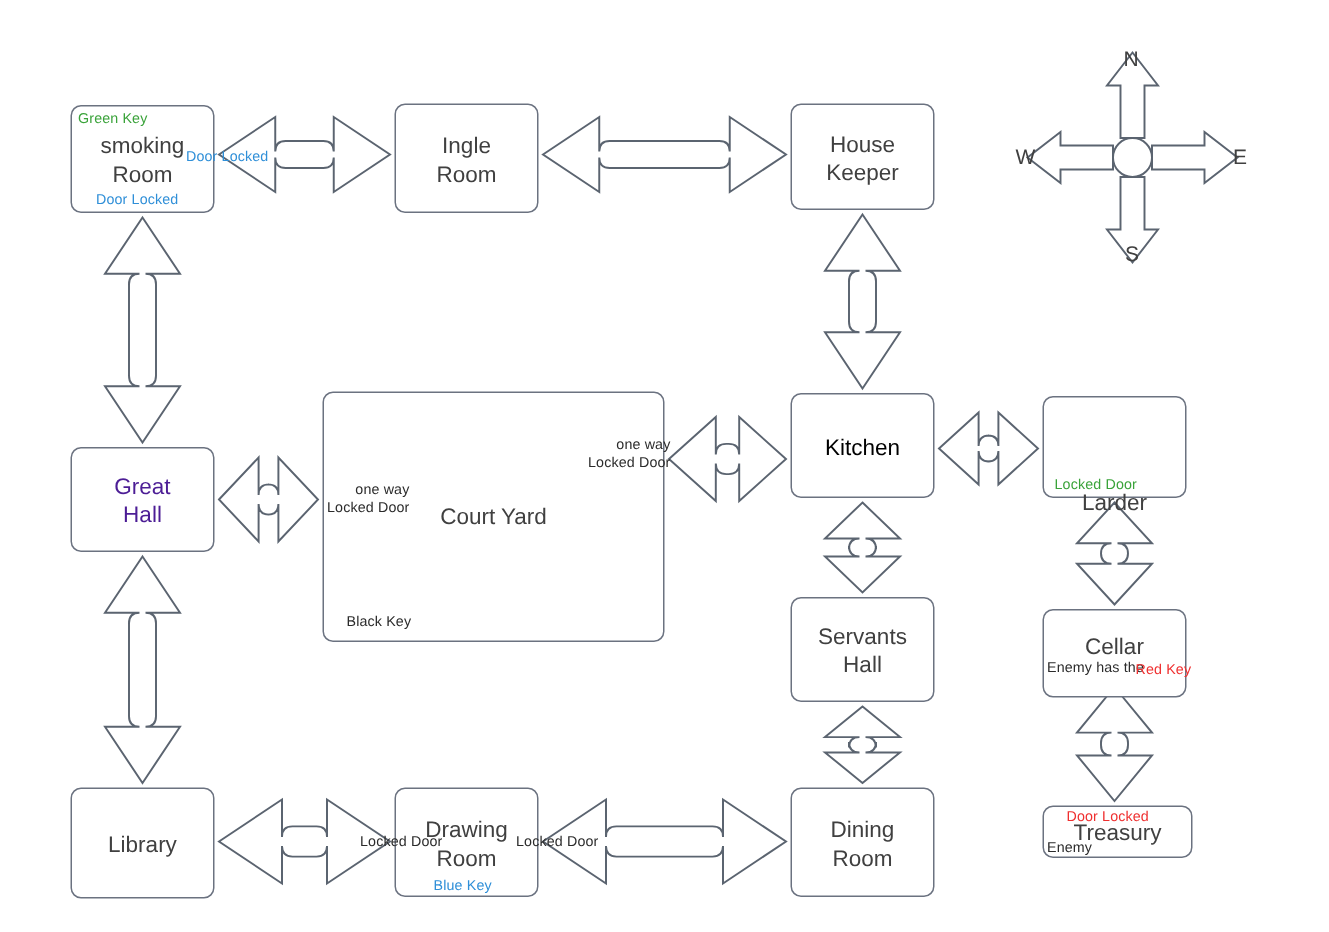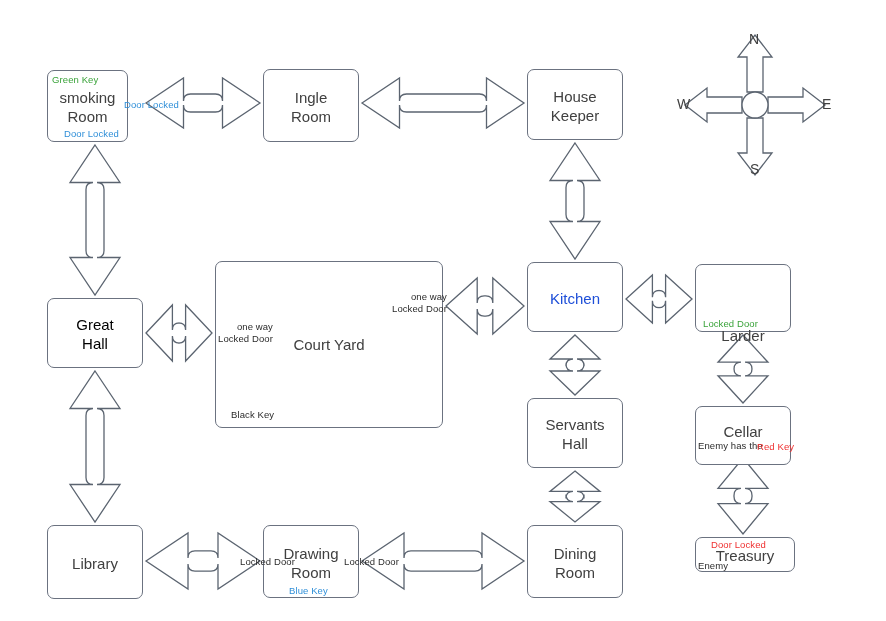--- a/index.html
+++ b/index.html
@@ -64,41 +64,41 @@
     line-height: 19px;
     text-align: center;
     left: 0; right: 0;
   }
 </style>
 </head>
 <body>
 
 <div id="canvas">
   <div id="rooms-layer">
-      <div class="room" style="left: 47px; top: 70px; width: 81px; height: 72px; border-color: rgb(107, 114, 128);">
+      <div class="room" style="left: 47px; top: 70px; width: 96px; height: 72px; border-color: rgb(107, 114, 128);">
         <div class="room-label" style="top: 17px; color: rgb(64, 64, 64);">smoking
 Room</div>
       </div>
       <div class="room" style="left: 263px; top: 69px; width: 96px; height: 73px; border-color: rgb(107, 114, 128);">
         <div class="room-label" style="top: 17.5px; color: rgb(64, 64, 64);">Ingle
 Room</div>
       </div>
       <div class="room" style="left: 527px; top: 69px; width: 96px; height: 71px; border-color: rgb(107, 114, 128);">
         <div class="room-label" style="top: 16.5px; color: rgb(64, 64, 64);">House
 Keeper</div>
       </div>
       <div class="room" style="left: 47px; top: 298px; width: 96px; height: 70px; border-color: rgb(107, 114, 128);">
-        <div class="room-label" style="top: 16px; color: #000000;">Great
+        <div class="room-label" style="top: 16px; color: #4c1d95;">Great
 Hall</div>
       </div>
       <div class="room" style="left: 215px; top: 261px; width: 228px; height: 167px; border-color: rgb(107, 114, 128);">
         <div class="cy-title" style="top: 72.5px; color: rgb(64, 64, 64);">Court Yard</div>
       </div>
       <div class="room" style="left: 527px; top: 262px; width: 96px; height: 70px; border-color: rgb(107, 114, 128);">
-        <div class="room-label" style="top: 25.5px; color: #1d4ed8;">Kitchen</div>
+        <div class="room-label" style="top: 25.5px; color: #000000;">Kitchen</div>
       </div>
       <div class="room" style="left: 695px; top: 264px; width: 96px; height: 68px; border-color: rgb(107, 114, 128);">
         <div class="room-label" style="top: 24.5px; color: rgb(64, 64, 64); margin-top: 36px;">Larder</div>
       </div>
       <div class="room" style="left: 527px; top: 398px; width: 96px; height: 70px; border-color: rgb(107, 114, 128);">
         <div class="room-label" style="top: 16px; color: rgb(64, 64, 64);">Servants
 Hall</div>
       </div>
       <div class="room" style="left: 695px; top: 406px; width: 96px; height: 59px; border-color: rgb(107, 114, 128);">
         <div class="room-label" style="top: 15px; color: rgb(64, 64, 64);">Cellar</div>

